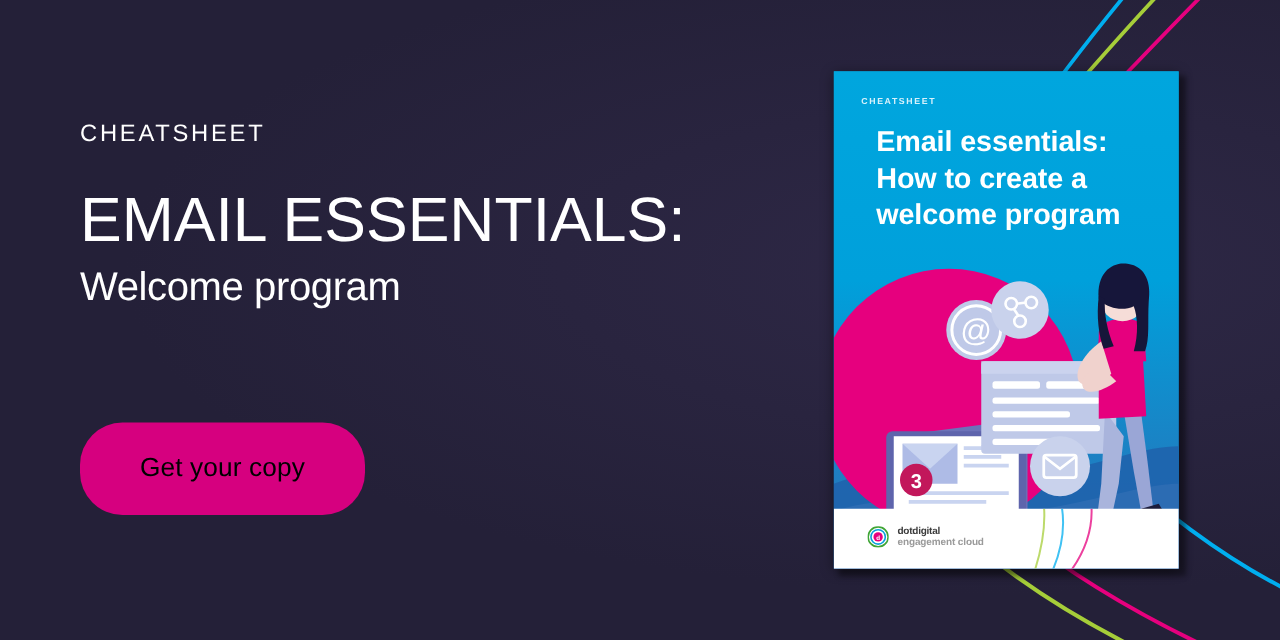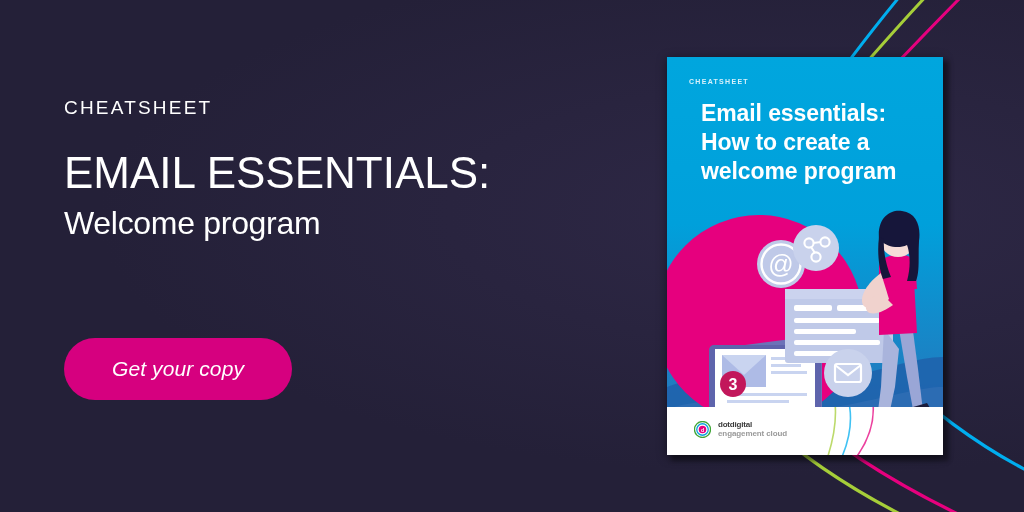--- a/index.html
+++ b/index.html
@@ -32,34 +32,33 @@
     margin:0 0 34px 0;
   }
   .headline{
     margin:0;
     color:#ffffff;
     font-weight:400;
     font-size:48px;
     line-height:1.0;
     letter-spacing:-0.2px;
   }
-  .headline .l1{display:block;font-size:44px;letter-spacing:0px;}
+  .headline .l1{display:block;font-size:50px;letter-spacing:0px;}
   .headline .l2{display:block;font-size:32px;margin-top:12px;letter-spacing:-0.3px;}
 
   .cta{
     position:absolute;left:64px;top:338px;
     display:inline-flex;align-items:center;justify-content:center;
-    height:62px;min-width:228px;padding:0 34px;
+    height:74px;min-width:228px;padding:0 34px;
     border:none;border-radius:34px;
     background:#D6007F;
-    color:#ffffff;
+    color:#000000;
     font-family:"Liberation Sans", sans-serif;
     font-size:21px;font-weight:400;letter-spacing:0.1px;
     cursor:pointer;
-    font-style:italic;
   }
 
   
   .card-wrap{
     position:absolute;left:667px;top:57px;width:278px;height:400px;
   }
   .card-shadow{
     position:absolute;left:4px;top:4px;width:278px;height:400px;
     background:rgba(0,0,0,.35);
     filter:blur(2px);

